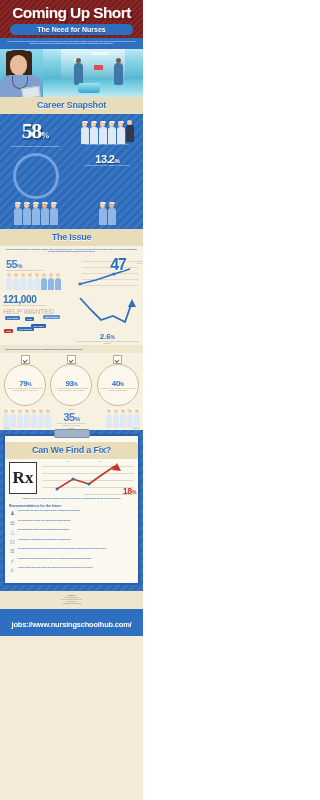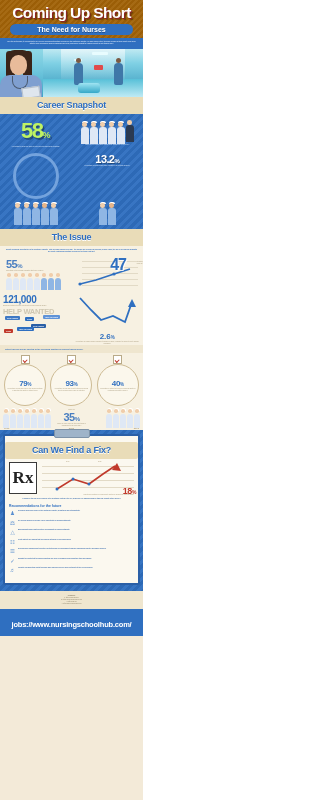--- a/index.html
+++ b/index.html
@@ -5,21 +5,21 @@
   html,body{margin:0;padding:0;background:#fff;}
   body{width:143px;font-family:"Liberation Sans",sans-serif;-webkit-font-smoothing:none;}
   .page{width:143px;height:800px;position:relative;overflow:hidden;background:#f3ead8;}
   .ribbon{background:#e9dcb8;text-align:center;padding:3px 0 4px;}
   .ribbon .t{color:#2f6fc0;font-weight:bold;font-size:9px;letter-spacing:-.2px;
     text-shadow:0 1px 0 #fff;}
   .tiny{font-size:1.9px;line-height:2.4px;}
   .micro{font-size:1.5px;line-height:2px;}
 
   
-  .hdr{background:#a16207;padding:4px 0 3px;position:relative;}
+  .hdr{background:#7f1d1d;padding:4px 0 3px;position:relative;}
   .hdr:before{content:"";position:absolute;inset:0;
     background:repeating-linear-gradient(135deg,rgba(255,255,255,.05) 0 2px,rgba(0,0,0,.04) 2px 4px);}
   .hdr h1{margin:0;text-align:center;color:#fff;font-size:15.5px;font-weight:bold;
     letter-spacing:-.6px;text-shadow:1px 1px 0 #8f2222,2px 2px 1px rgba(0,0,0,.35);position:relative;}
   .subbar{background:#2f6fc0;margin:2px 10px 0;border-radius:7px;padding:2px 0;position:relative;}
   .subbar span{display:block;text-align:center;color:#fff;font-size:7px;font-weight:bold;
     text-shadow:0 1px 0 rgba(0,0,0,.3);}
   .intro{background:#2f6fc0;padding:3px 6px 4px;position:relative;}
   .intro p{margin:0;color:#cfe0f6;text-align:center;font-weight:bold;}
 
@@ -77,22 +77,22 @@
   
   .bags{height:32px;margin-top:2px;position:relative;}
   .bag{position:absolute;bottom:0;background:#c9a86b;border-radius:50% 50% 42% 42%;
     box-shadow:inset 0 -3px 4px rgba(0,0,0,.18);}
   .bag:before{content:"";position:absolute;left:50%;top:-4px;transform:translateX(-50%);
     width:40%;height:6px;background:#b08f55;border-radius:3px;}
   .bag span{position:absolute;left:0;right:0;top:38%;text-align:center;color:#2f7a3a;
     font-weight:bold;font-size:7px;}
 
   
-  .pct{color:#bef264;font-weight:bold;font-size:22px;letter-spacing:-1.5px;
-    text-shadow:1.5px 1.5px 0 rgba(0,0,0,.33);line-height:22px;}
+  .pct{color:#ffffff;font-weight:bold;font-size:22px;letter-spacing:-1.5px;
+    text-shadow:1.5px 1.5px 0 rgba(0,0,0,.33);line-height:22px;font-family:Liberation Serif, serif;}
   .pct i{font-size:9px;font-style:normal;letter-spacing:0;}
   .pct2{color:#fff;font-weight:bold;font-size:11px;letter-spacing:-.6px;
     text-shadow:1px 1px 0 rgba(0,0,0,.33);}
   .pct2 i{font-size:6px;font-style:normal;}
 
   
   .people{display:flex;justify-content:center;align-items:flex-end;gap:1px;}
   .fig{width:8px;height:22px;position:relative;}
   .fig .h{position:absolute;left:1.6px;top:0;width:4.6px;height:4.6px;border-radius:50%;background:#f0cdaa;}
   .fig .cpz{position:absolute;left:.8px;top:-1.2px;width:6.4px;height:2.6px;background:#fff;border-radius:3px 3px 0 0;}

